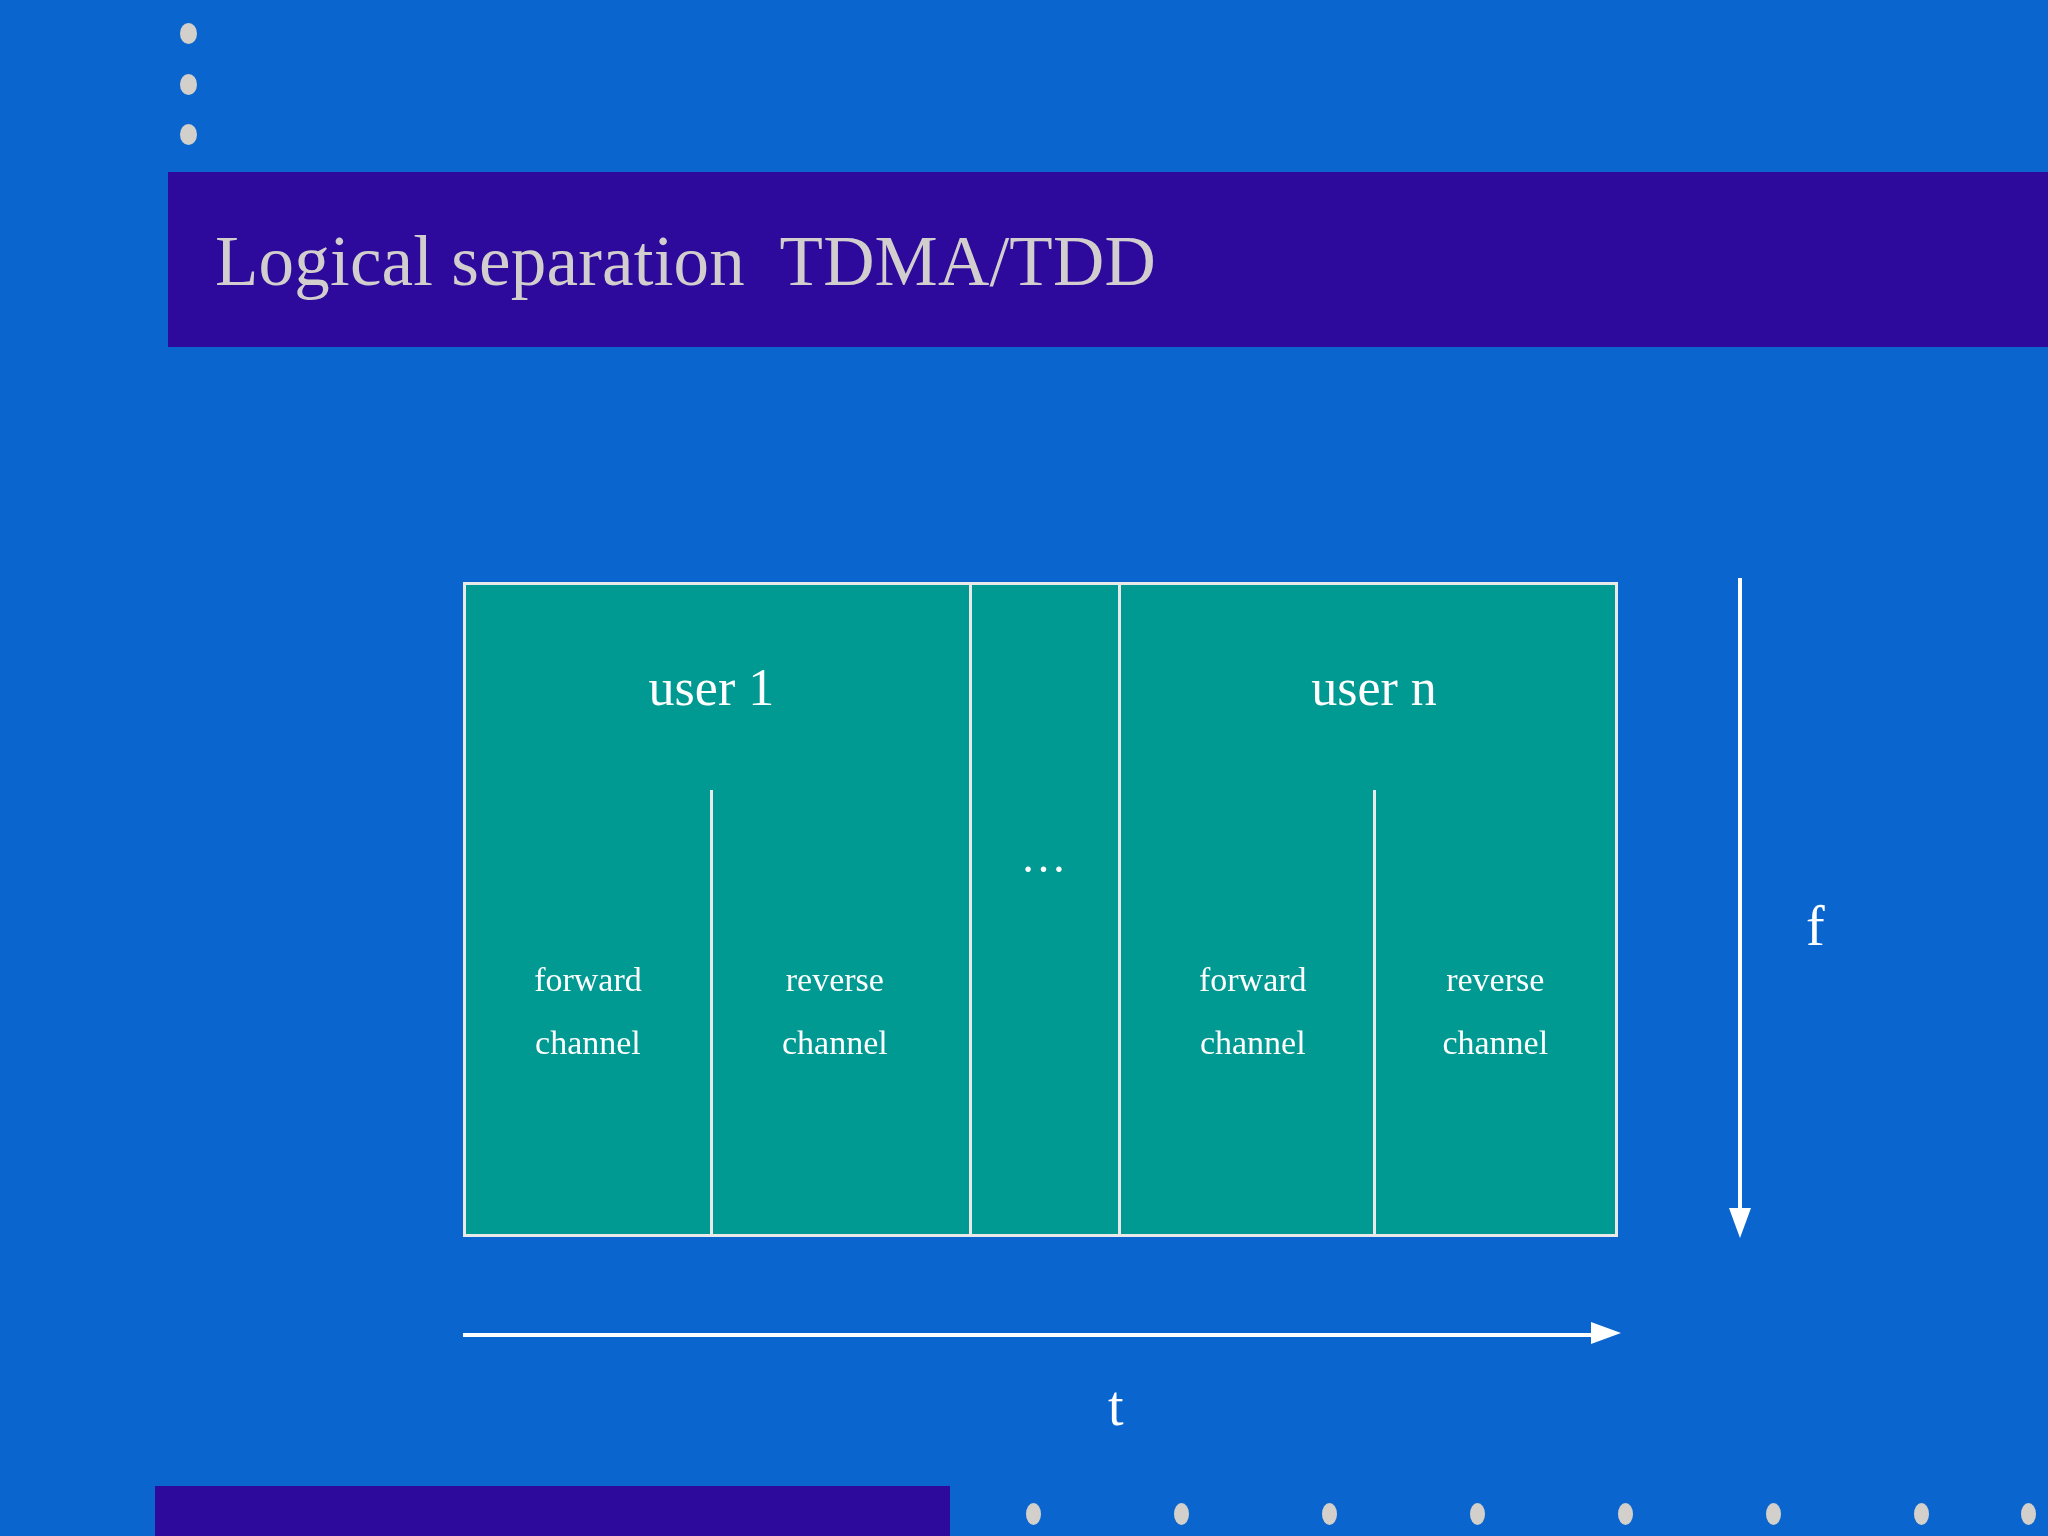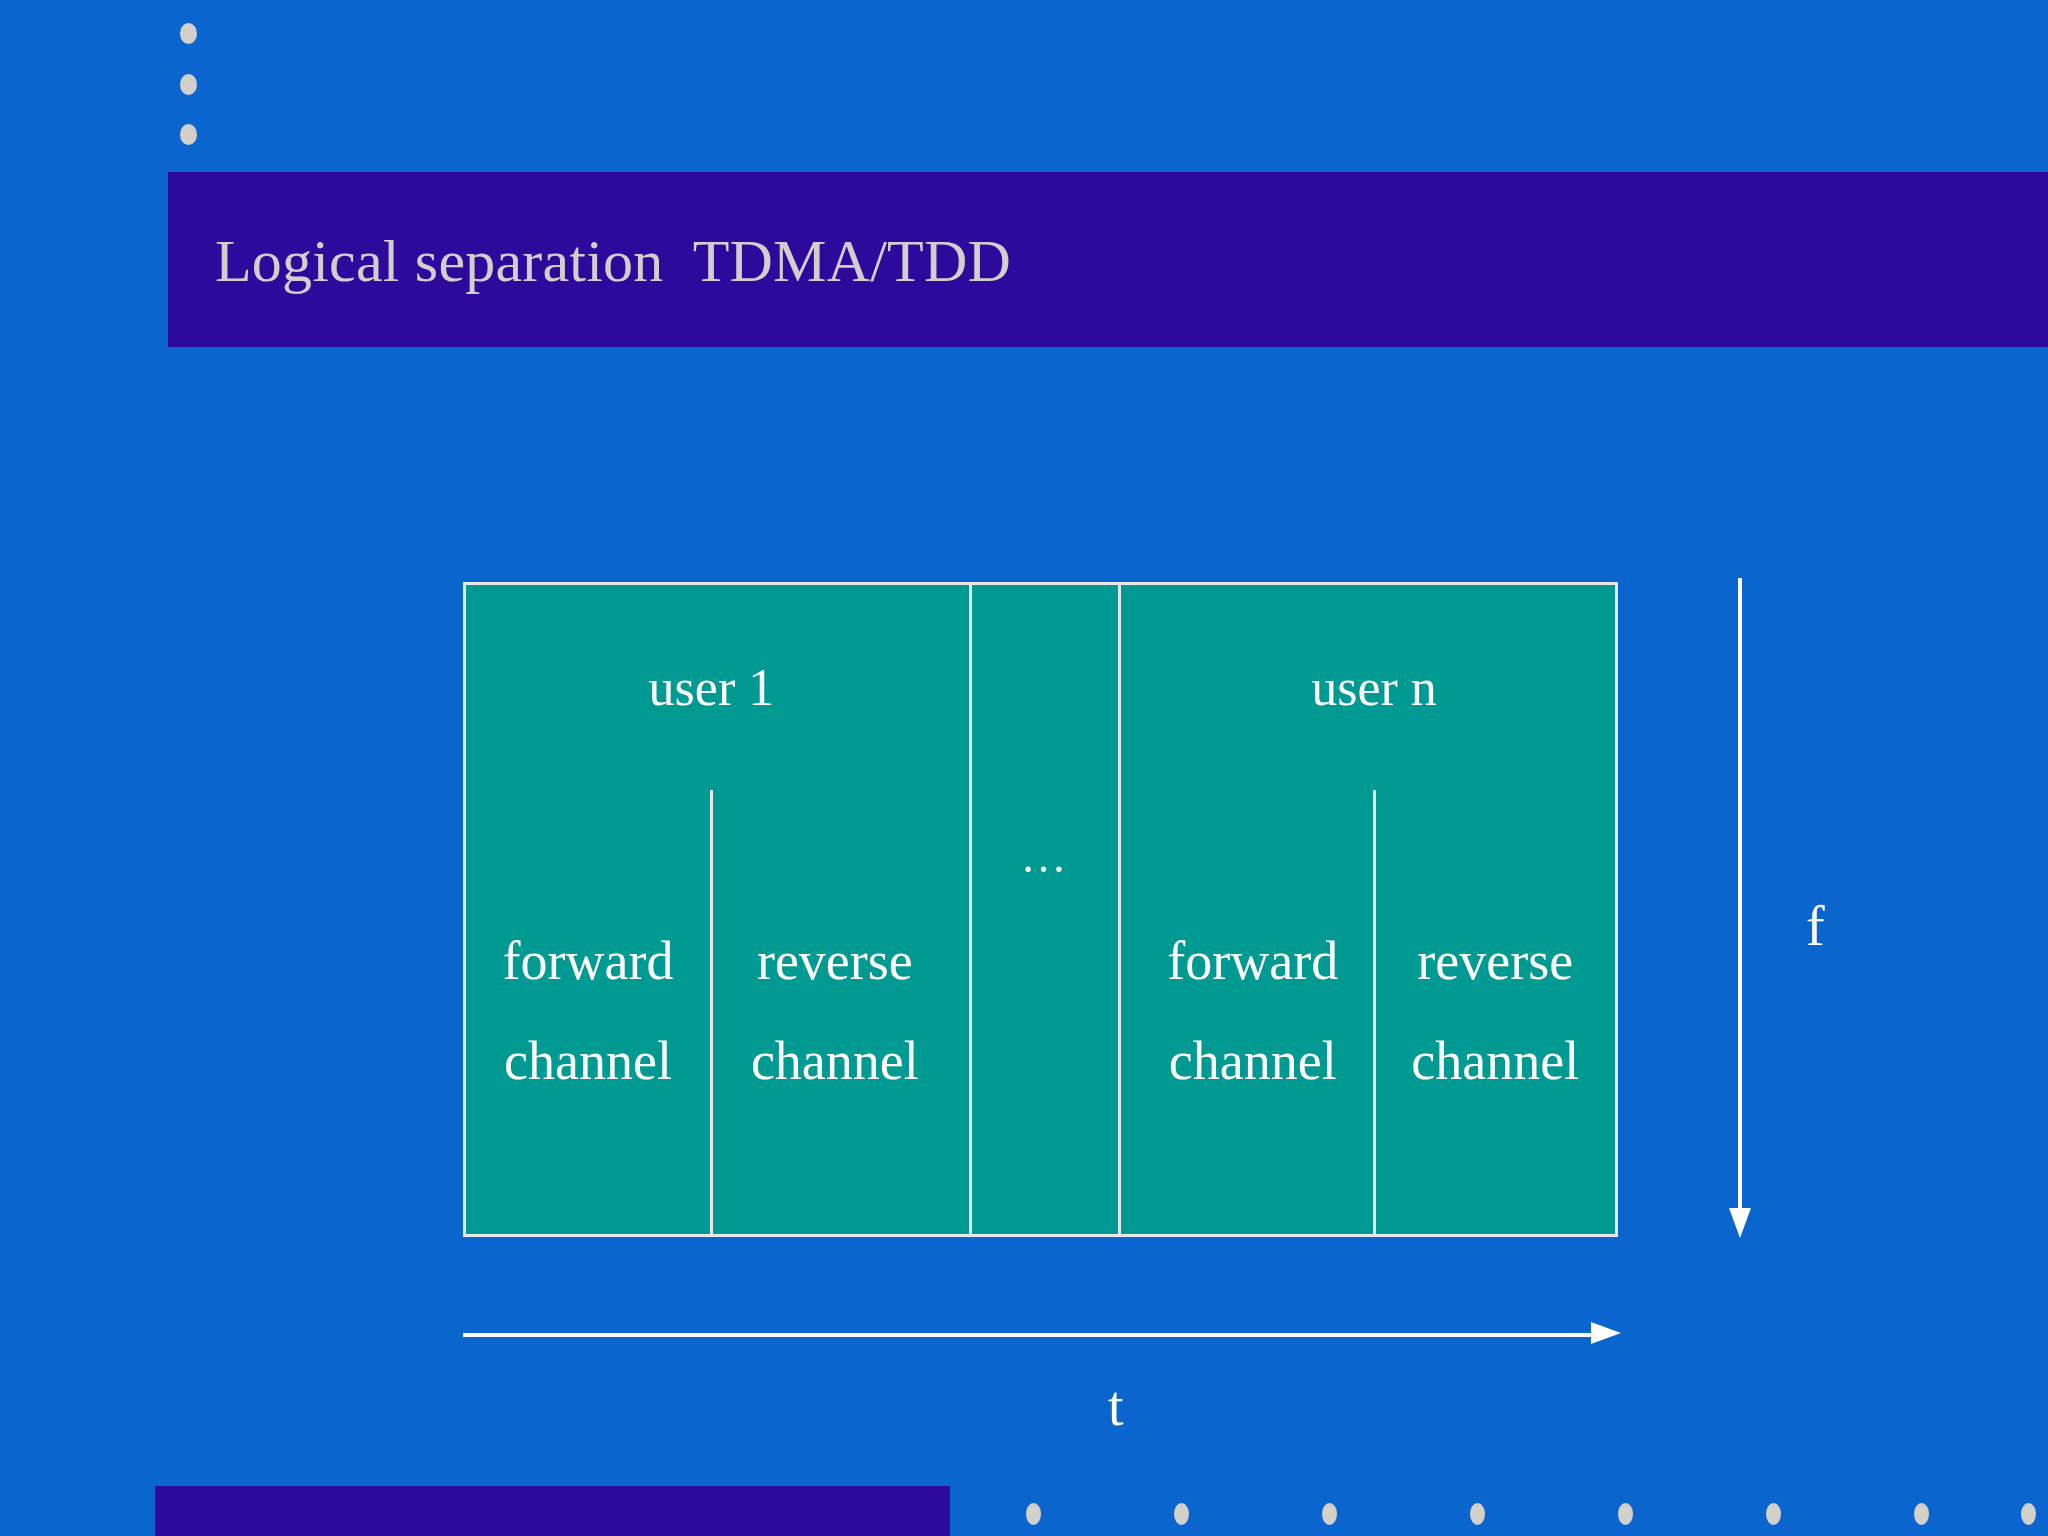--- a/index.html
+++ b/index.html
@@ -45,21 +45,21 @@
   }
   #title-text {
     position: absolute;
     left: 215px;
     top: 186px;
     width: 1800px;
     height: 150px;
     display: flex;
     align-items: center;
     color: #d2cecd;
-    font-size: 60px;
+    font-size: 71px;
     line-height: 1;
     white-space: pre;
     letter-spacing: 0.2px;
   }
 
   
   #diagram {
     position: absolute;
     left: 0;
     top: 0;
@@ -108,21 +108,21 @@
     display: flex;
   }
   .channel-cell {
     flex: 1;
     position: relative;
     display: flex;
     flex-direction: column;
     align-items: center;
     justify-content: center;
     color: #ffffff;
-    font-size: 54px;
+    font-size: 34px;
     line-height: 1.85;
   }
   .channel-cell.divider { border-left: 3px solid #e9e9e9; }
   .channel-cell .ln { display: block; }
 
   .gap-dots {
     flex: 1;
     display: flex;
     align-items: flex-start;
     justify-content: center;

